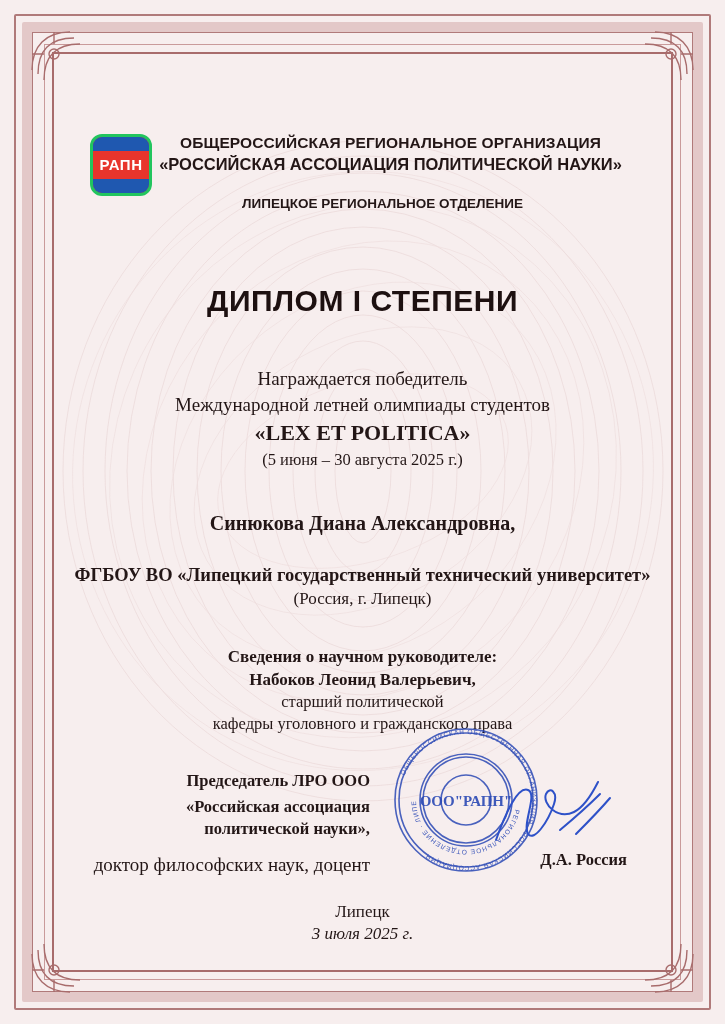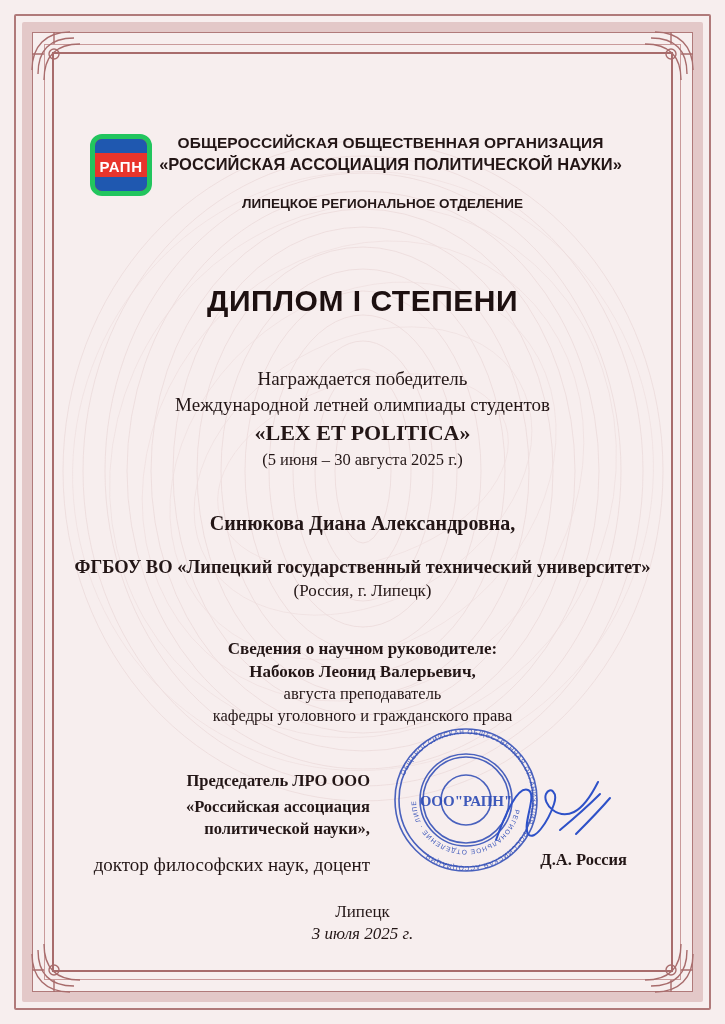--- a/index.html
+++ b/index.html
@@ -91,21 +91,21 @@
     min-height: 78px;
   }
   .logo {
     position: absolute;
     left: 28px;
     top: 0px;
     width: 62px;
     height: 62px;
     background: #e8352c;
     border-radius: 12px;
-    border: 5px solid #22c55e;
+    border: 3px solid #22c55e;
     box-sizing: border-box;
     overflow: hidden;
   }
   .logo .logo-top {
     position: absolute;
     left: 0; top: 0; right: 0;
     height: 14px;
     background: #1f58b0;
   }
   .logo .logo-bottom {
@@ -183,21 +183,21 @@
 
   .winner {
     font-size: 20px;
     font-weight: bold;
     margin-top: 42px;
     color: #231616;
   }
   .institution {
     font-size: 18.5px;
     font-weight: bold;
-    margin-top: 22px;
+    margin-top: 30px;
     color: #231616;
   }
   .city {
     font-size: 17px;
     margin-top: 3px;
     color: #231616;
   }
 
   .supervisor-header {
     font-size: 17px;
@@ -363,40 +363,40 @@
   </svg>
 
   <div class="content">
 
     <div class="header">
       <div class="logo">
         <div class="logo-top"></div>
         <div class="logo-text">РАПН</div>
         <div class="logo-bottom"></div>
       </div>
-      <div class="org-line1">ОБЩЕРОССИЙСКАЯ ОБЩЕСТВЕННАЯ ОРГАНИЗАЦИЯ</div>
+      <div class="org-line1">ОБЩЕРОССИЙСКАЯ РЕГИОНАЛЬНОЕ ОРГАНИЗАЦИЯ</div>
       <div class="org-line2">«РОССИЙСКАЯ АССОЦИАЦИЯ ПОЛИТИЧЕСКОЙ НАУКИ»</div>
       <div class="org-line3">ЛИПЕЦКОЕ РЕГИОНАЛЬНОЕ ОТДЕЛЕНИЕ</div>
     </div>
 
     <div class="title">ДИПЛОМ I СТЕПЕНИ</div>
 
     <div class="awarded">Награждается победитель</div>
     <div class="olympiad">Международной летней олимпиады студентов</div>
     <div class="olympiad-name">«LEX ET POLITICA»</div>
     <div class="dates">(5 июня – 30 августа 2025 г.)</div>
 
     <div class="winner">Синюкова Диана Александровна,</div>
 
     <div class="institution">ФГБОУ ВО «Липецкий государственный технический университет»</div>
     <div class="city">(Россия, г. Липецк)</div>
 
     <div class="supervisor-header">Сведения о научном руководителе:</div>
     <div class="supervisor-name">Набоков Леонид Валерьевич,</div>
-    <div class="supervisor-role">августа преподаватель</div>
+    <div class="supervisor-role">старший политической</div>
     <div class="supervisor-dept">кафедры уголовного и гражданского права</div>
 
     <div class="sign-block">
       <div class="sign-left">
         <div class="sign-l1">Председатель ЛРО ООО</div>
         <div class="sign-l2">«Российская ассоциация</div>
         <div class="sign-l3">политической науки»,</div>
         <div class="sign-l4">доктор философских наук, доцент</div>
       </div>
 

